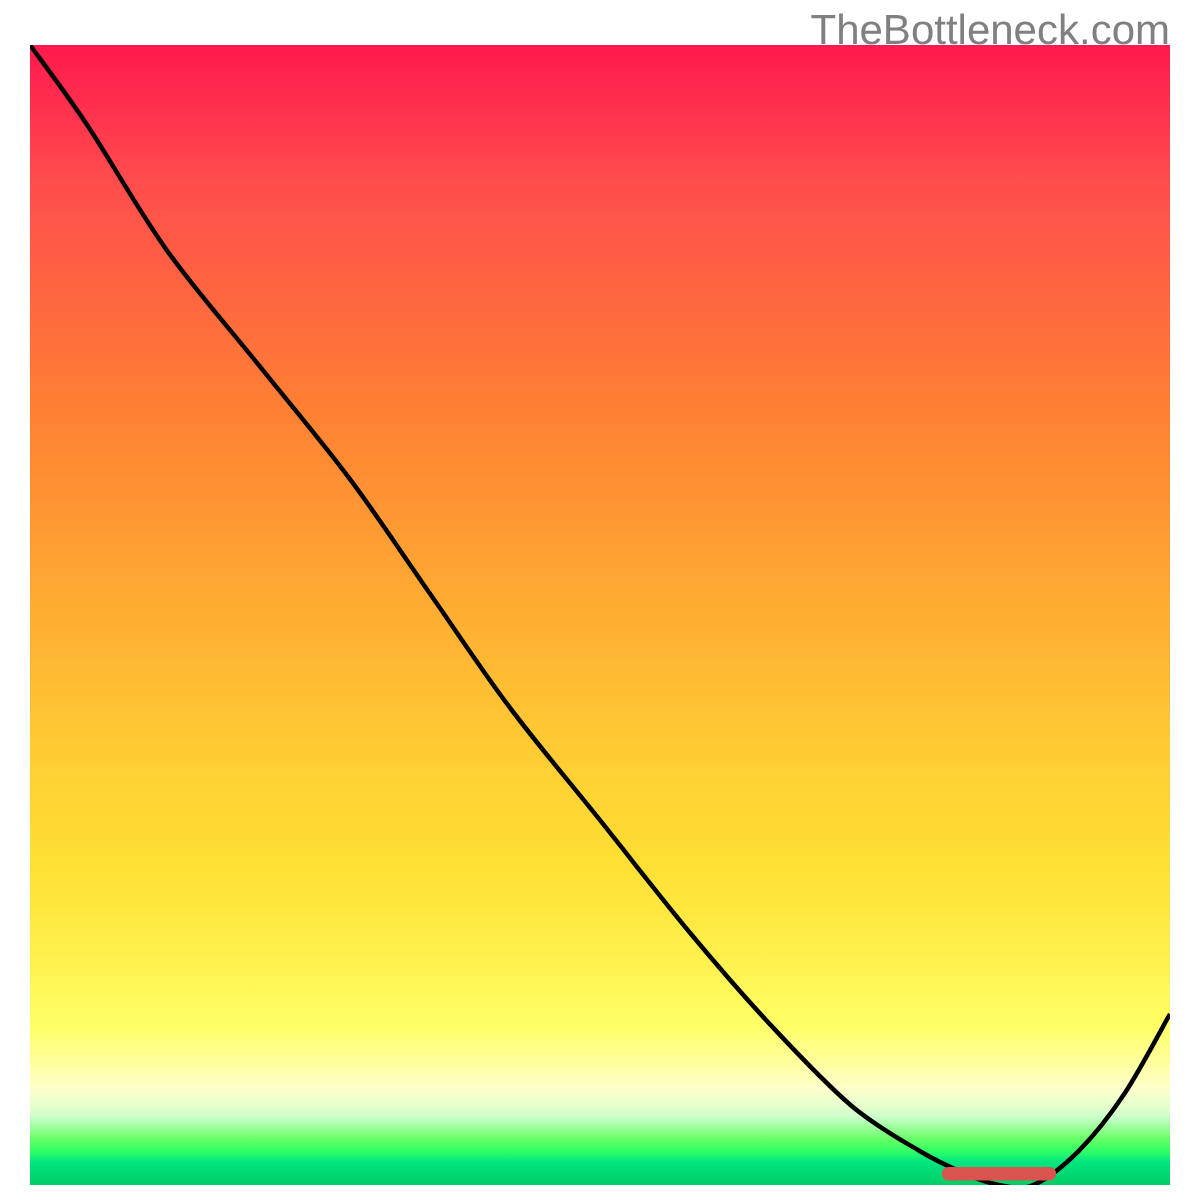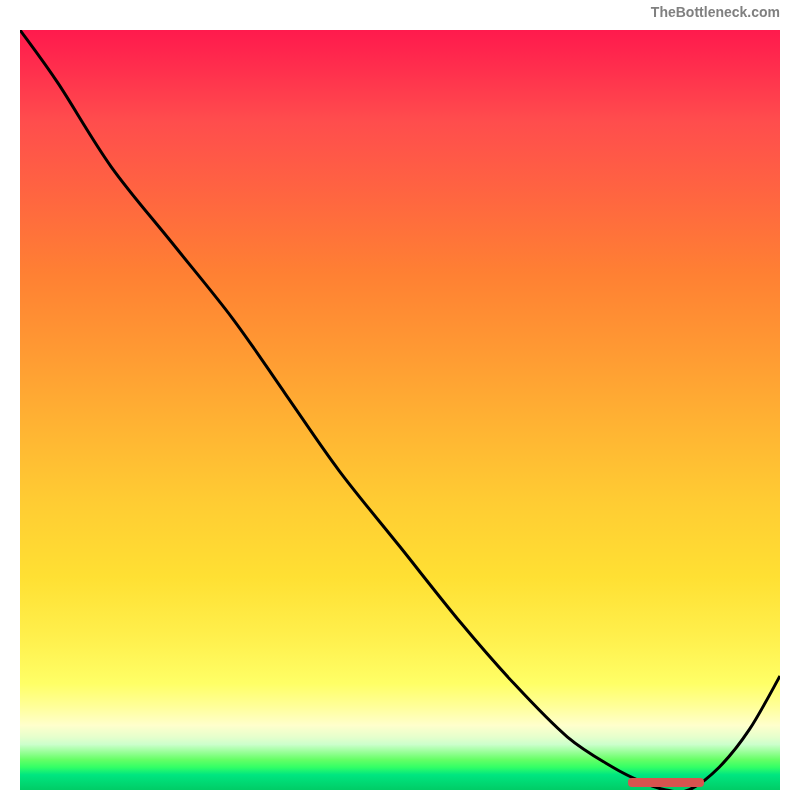--- a/index.html
+++ b/index.html
@@ -12,22 +12,22 @@
       height: 800px;
       background: #ffffff;
       font-family: Arial, sans-serif;
       position: relative;
     }
     .watermark {
       position: absolute;
       top: 4px;
       right: 20px;
       color: #808080;
-      font-size: 14px;
-      font-weight: bold;
+      font-size: 28px;
+      font-weight: normal;
       z-index: 10;
     }
     .chart-container {
       position: absolute;
       top: 30px;
       left: 20px;
       width: 760px;
       height: 760px;
     }
     .plot-area {

